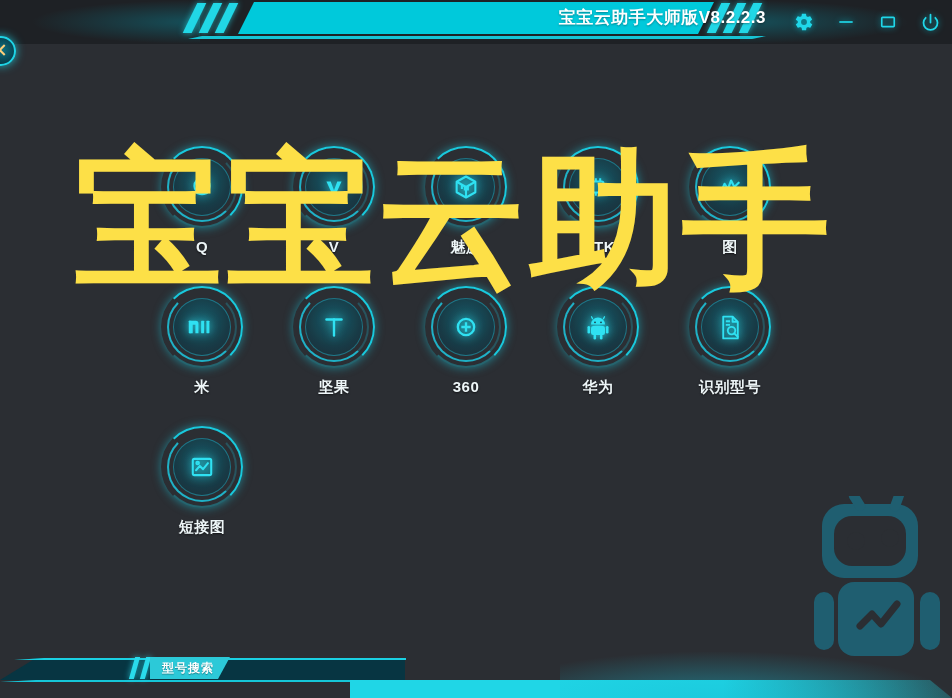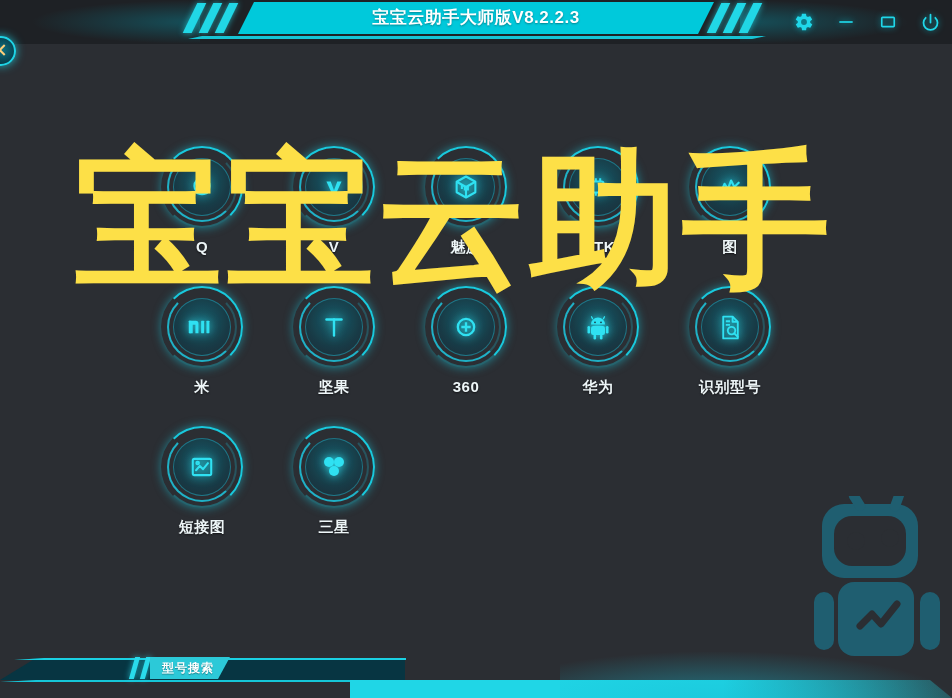--- a/index.html
+++ b/index.html
@@ -27,21 +27,21 @@
   .tb-center{
     position:absolute; left:186px; top:0px; width:580px; height:38px;
   }
   .tb-plate{
     position:absolute; left:52px; top:2px; width:476px; height:32px;
     background:#00c9db;
     clip-path:polygon(16px 0, 100% 0, calc(100% - 16px) 100%, 0 100%);
   }
   .tb-title{
     position:absolute; left:0; top:2px; width:580px; height:32px;
-    line-height:32px; text-align:center;
+    line-height:32px; text-align:right;
     color:#ffffff; font-size:17px; font-weight:bold;
     letter-spacing:0.5px; z-index:4;
     text-shadow:0 1px 2px rgba(0,0,0,.35);
   }
   .tb-slashes{ position:absolute; top:3px; height:30px; width:62px; }
   .tb-slashes.left{ left:0px; }
   .tb-slashes.right{ right:-6px; }
   .tb-slashes i{
     position:absolute; top:0; width:9px; height:30px; background:#21d7e6;
     transform:skewX(-26deg); display:block;
@@ -442,36 +442,20 @@
               <svg width="26" height="26" viewBox="0 0 24 24" fill="none" stroke="#2fe1f2" stroke-width="1.9" stroke-linejoin="round" stroke-linecap="round">
                 <rect x="3.5" y="4.5" width="17" height="15" rx="1.5"></rect>
                 <path d="M6.5 15l3.5-4 3 3 4.5-5.5"></path>
                 <circle cx="8" cy="8.3" r="1.2"></circle>
               </svg>
             </span>
           </span>
         </div>
         <div class="label">短接图</div>
       </div>
-      <div class="cell">
-        <div class="disc">
-          <span class="ring-out"></span>
-          <span class="ring-mid"></span>
-          <span class="ring-in">
-            <span class="glyph">
-              <svg width="28" height="26" viewBox="0 0 28 26" fill="#2fe1f2">
-                <circle cx="9" cy="8" r="5"></circle>
-                <circle cx="19" cy="8" r="5"></circle>
-                <circle cx="14" cy="17" r="5"></circle>
-              </svg>
-            </span>
-          </span>
-        </div>
-        <div class="label">三星</div>
-      </div>
     </div>
 
   <div class="wm" id="wm1">宝宝云助手</div>
 
   <div id="bottombar">
     <div class="bb-dark"></div>
     <div class="bb-topline"></div>
     <div class="bb-line"></div>
     <div class="bb-slashes">
         <i></i>

